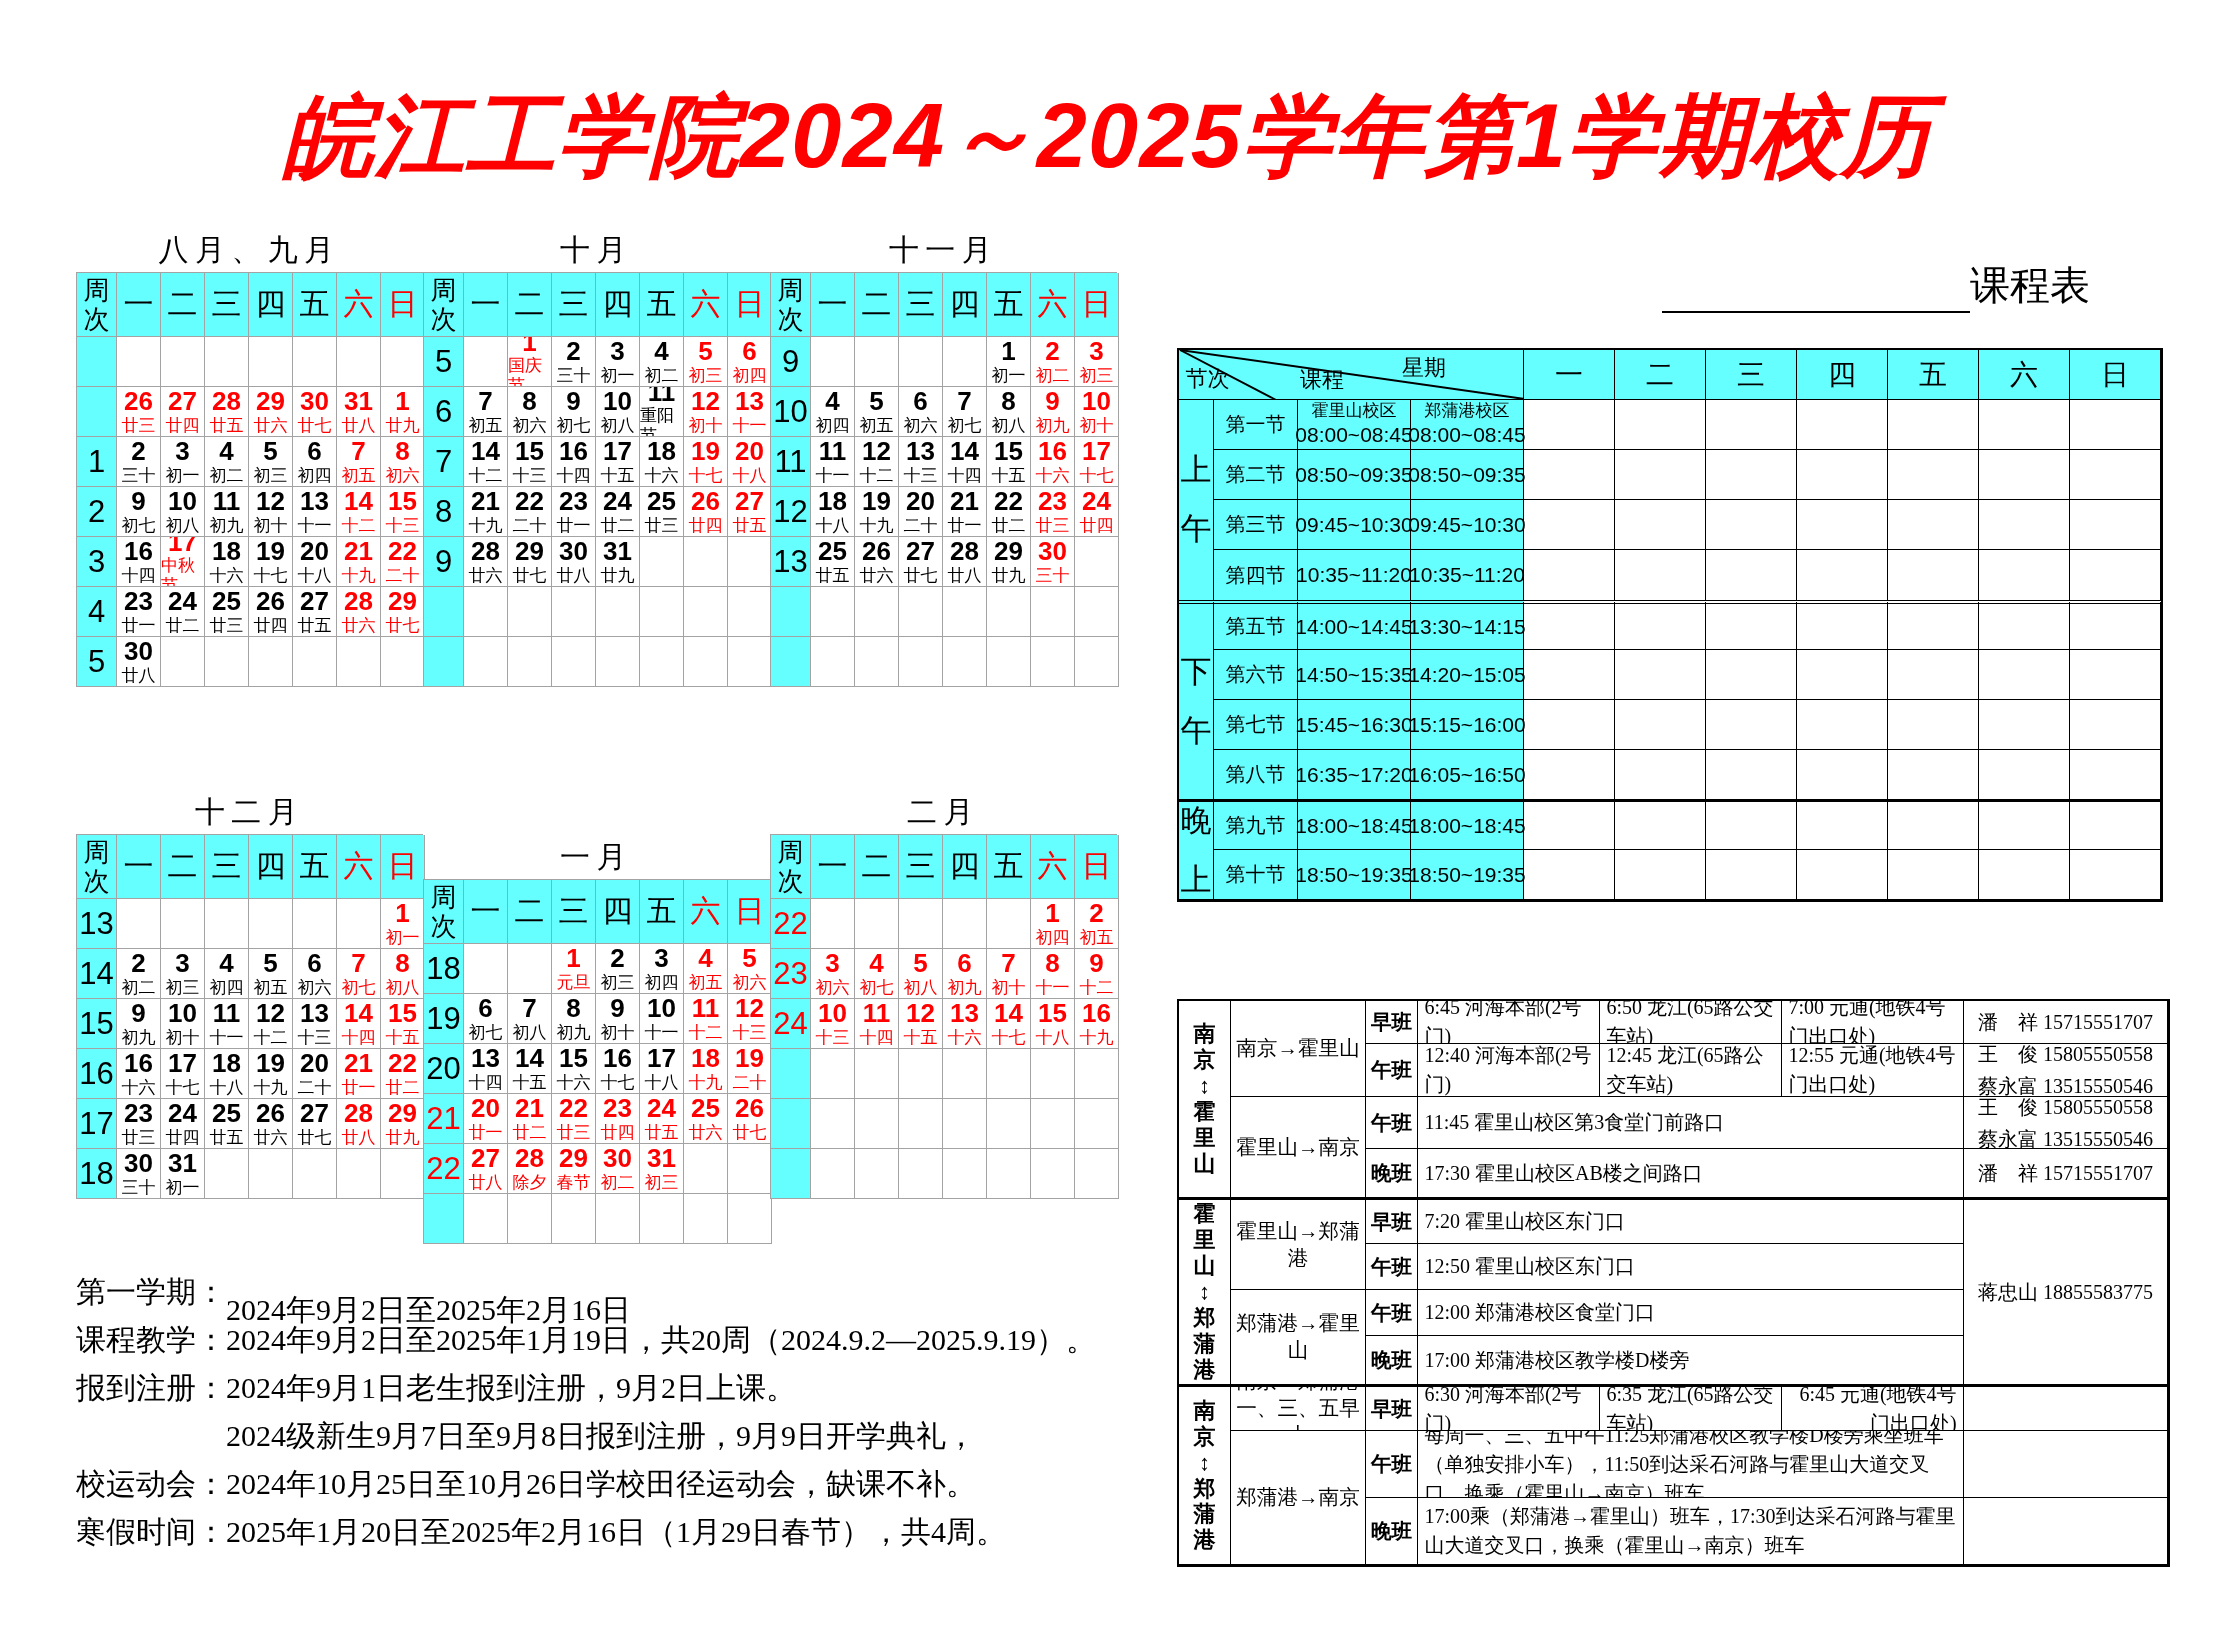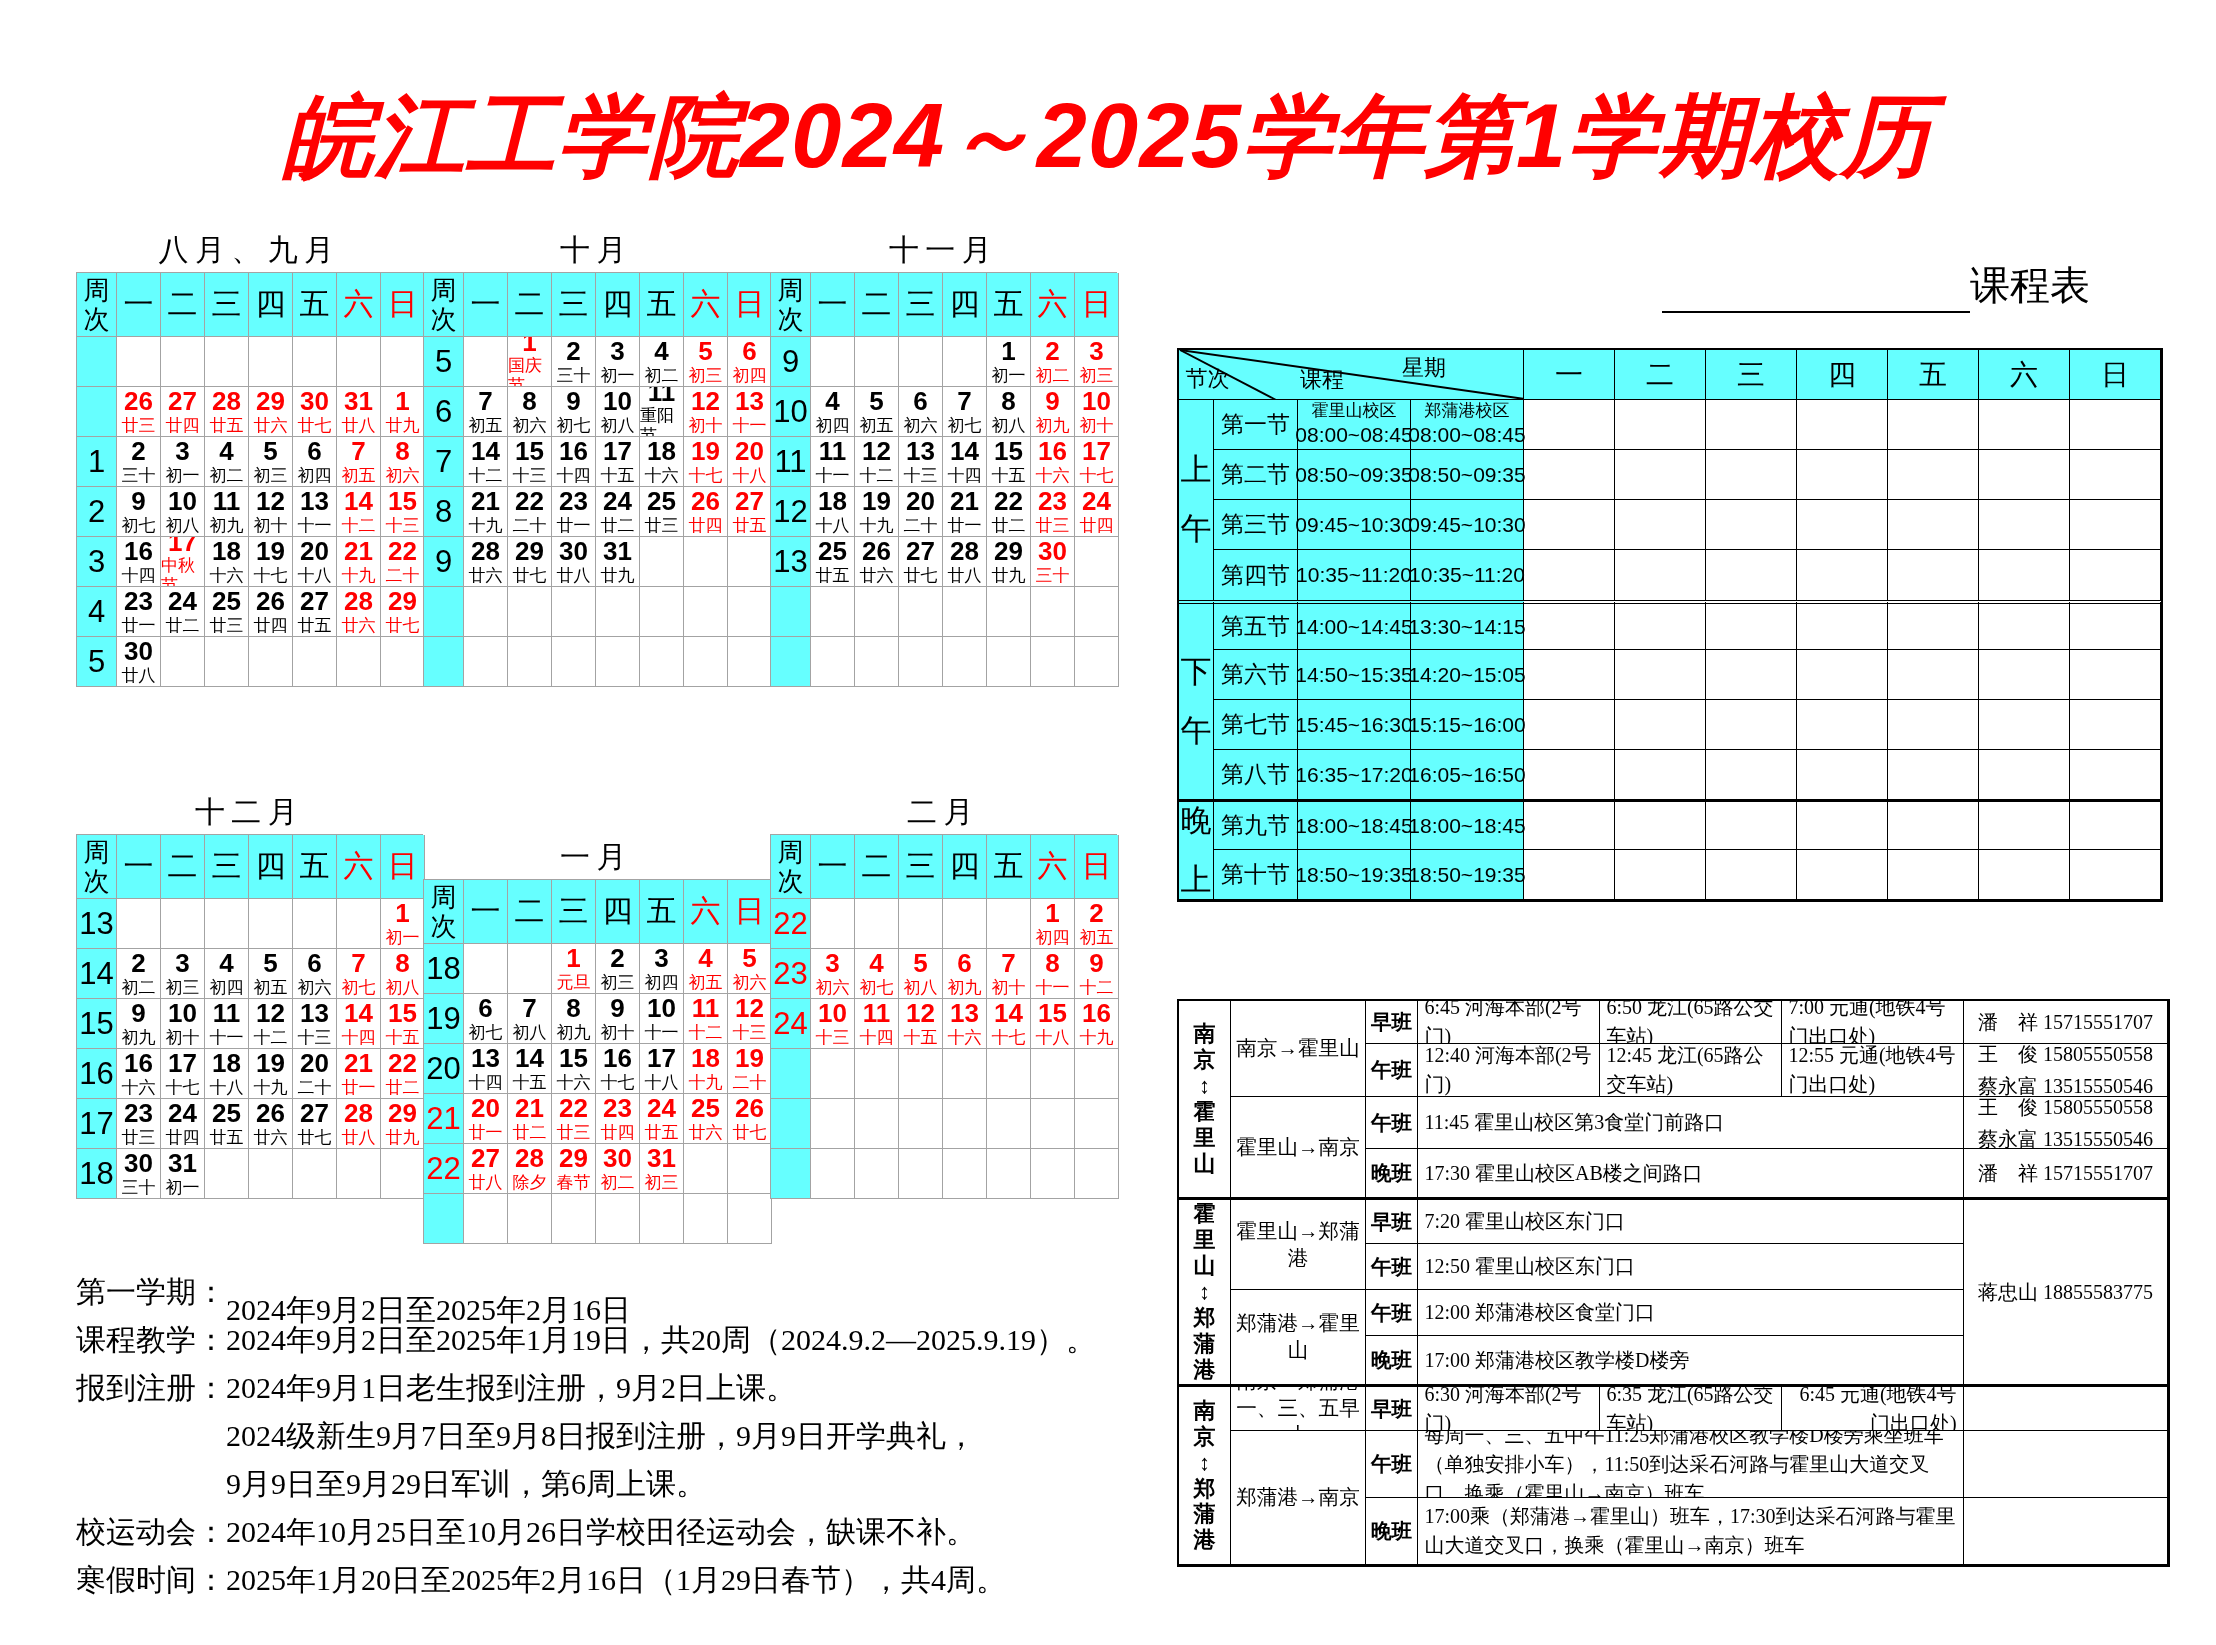--- a/index.html
+++ b/index.html
@@ -33,21 +33,21 @@
   #schedule{position:absolute;left:1177px;top:348px;display:grid;border:2.6px solid #000;background:#fff;}
   .s-cell{border-right:1.3px solid #000;border-bottom:1.3px solid #000;
           display:flex;flex-direction:column;align-items:center;justify-content:center;text-align:center;}
   .s-corner{position:relative;}
   .s-corner span{position:absolute;font-size:22px;}
   .corner-session{left:6.4px;bottom:5.2px;}
   .corner-course{left:121px;bottom:3.9px;}
   .corner-week{right:77px;top:2.6px;}
   .s-dayhdr{font-size:28px;}
   .s-period{font-size:31px;line-height:1.9;white-space:pre-line;}
-  .s-sess{font-size:23px;}
+  .s-sess{font-size:20px;}
   .s-campus{font-size:17px;line-height:1.25;}
   .s-time{font-size:21px;line-height:1.3;}
   .nbb{border-bottom:none;}
   .sep-a{border-top:4.5px double #000;}
   .sep-b{border-top:2.6px solid #000;}
   
   #bus{position:absolute;left:1177px;top:999px;display:grid;border:2.6px solid #000;
        font-family:"Liberation Serif",serif;background:#fff;}
   .b-cell{border-right:1.3px solid #000;border-bottom:1.3px solid #000;
           display:flex;align-items:center;justify-content:center;text-align:center;overflow:hidden;}
@@ -1000,23 +1000,20 @@
         <div class="note-label" style="display: inline;">课程教学：</div>
         <div class="note-text" style="display: inline;">2024年9月2日至2025年1月19日，共20周（2024.9.2—2025.9.19）。</div>
       </div>
       <div class="note-line">
         <div class="note-label" style="display: inline;">报到注册：</div>
         <div class="note-text" style="display: inline;">2024年9月1日老生报到注册，9月2日上课。</div>
       </div>
       <div class="note-line note-indent">
         <div class="note-text" style="display: inline;">2024级新生9月7日至9月8日报到注册，9月9日开学典礼，</div>
       </div>
-      <div class="note-line note-indent">
-        <div class="note-text" style="display: inline;">9月9日至9月29日军训，第6周上课。</div>
-      </div>
       <div class="note-line">
         <div class="note-label" style="display: inline;">校运动会：</div>
         <div class="note-text" style="display: inline;">2024年10月25日至10月26日学校田径运动会，缺课不补。</div>
       </div>
       <div class="note-line">
         <div class="note-label" style="display: inline;">寒假时间：</div>
         <div class="note-text" style="display: inline;">2025年1月20日至2025年2月16日（1月29日春节），共4周。</div>
       </div>
     </div>
 

